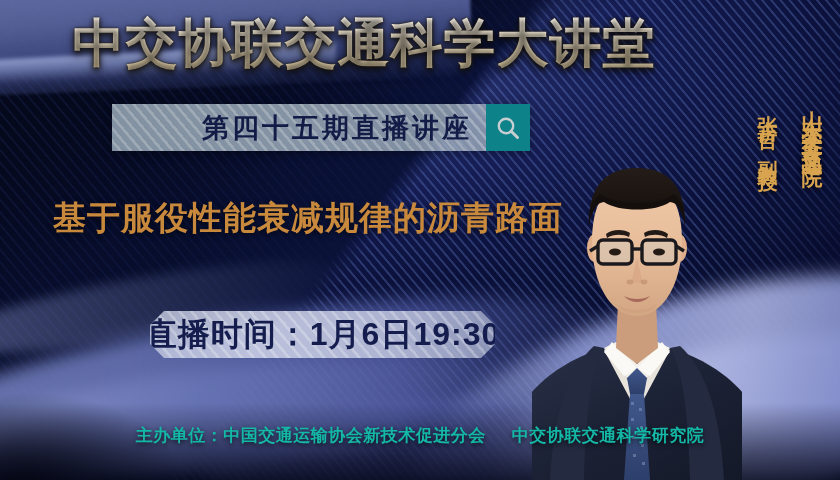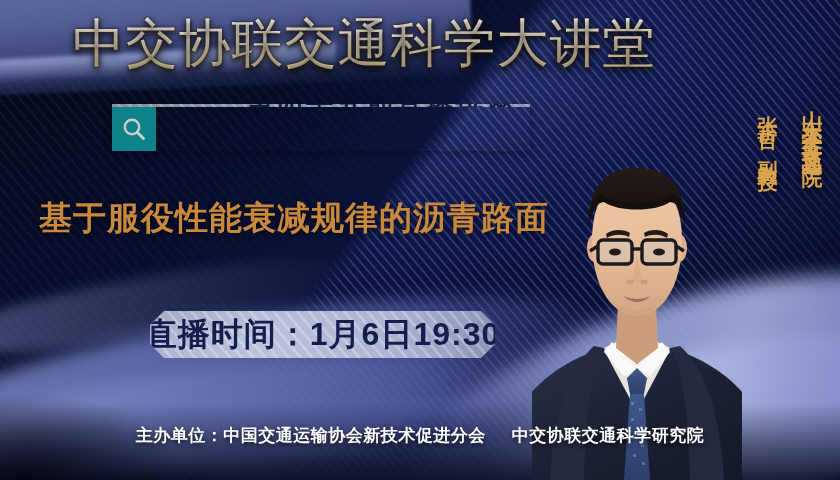--- a/index.html
+++ b/index.html
@@ -97,40 +97,39 @@
   .bottom-dark-left{
     position:absolute;left:0;bottom:0;width:30%;height:26%;
     background:radial-gradient(90% 100% at 10% 100%, rgba(4,6,20,.9) 0%, rgba(4,6,20,0) 70%);
   }
 
   
   .main-title{
     position:absolute;left:0;top:14px;width:728px;
     text-align:center;
     font-size:52px;line-height:58px;
-    font-weight:normal;
+    font-weight:bold;
     letter-spacing:1px;
     color:#f3e6cd;
     background:linear-gradient(180deg,#fffaf0 0%,#f4e7ce 42%,#e3d2b0 70%,#d8c69f 100%);
     -webkit-background-clip:text;background-clip:text;
     -webkit-text-fill-color:transparent;
     text-shadow:0 2px 5px rgba(0,0,0,.55);
     filter:drop-shadow(0 0 1px rgba(40,30,10,.9)) drop-shadow(0 3px 4px rgba(0,0,0,.5));
     white-space:nowrap;
     z-index:6;
   }
 
   
   .sub-banner{
     position:absolute;left:112px;top:104px;
     width:418px;height:47px;
     z-index:6;
     display:flex;align-items:stretch;
     box-shadow:0 2px 8px rgba(0,0,0,.35);
-    flex-direction:column;
   }
   .sub-banner-body{
     position:relative;flex:1;
     background:linear-gradient(90deg, rgba(150,168,182,.86) 0%, rgba(160,176,190,.82) 55%, rgba(168,184,196,.72) 100%);
     overflow:hidden;
     display:flex;align-items:center;justify-content:flex-end;
     padding-right:14px;
   }
   .sub-banner-body::after{
     content:"";position:absolute;inset:0;
@@ -146,21 +145,21 @@
   }
   .sub-banner-icon{
     width:44px;flex:0 0 44px;
     background:#0e8289;
     display:flex;align-items:center;justify-content:center;
   }
   .sub-banner-icon svg{display:block;}
 
   
   .lecture-title{
-    position:absolute;left:14px;top:196px;width:560px;
+    position:absolute;left:28px;top:196px;width:560px;
     text-align:center;
     font-size:33px;line-height:44px;
     font-weight:bold;letter-spacing:1px;
     color:#c9893c;
     text-shadow:0 2px 6px rgba(0,0,0,.6);
     z-index:6;
   }
   .lecture-title .l2{display:block;}
 
   
@@ -210,21 +209,21 @@
     white-space:nowrap;
   }
   .v-name{right:58px;top:100px;font-size:20px;}
   .v-affil{right:14px;top:94px;font-size:21px;}
 
   
   .footer{
     position:absolute;left:0;top:424px;width:840px;
     text-align:center;
     font-size:17px;font-weight:bold;letter-spacing:.5px;
-    color:#ffffff;
+    color:#14b8a6;
     text-shadow:0 2px 5px rgba(0,0,0,.7);
     z-index:8;
     white-space:nowrap;
   }
   .footer .sep{display:inline-block;width:26px;}
 </style>
 </head>
 <body>
 
 <div id="poster">

